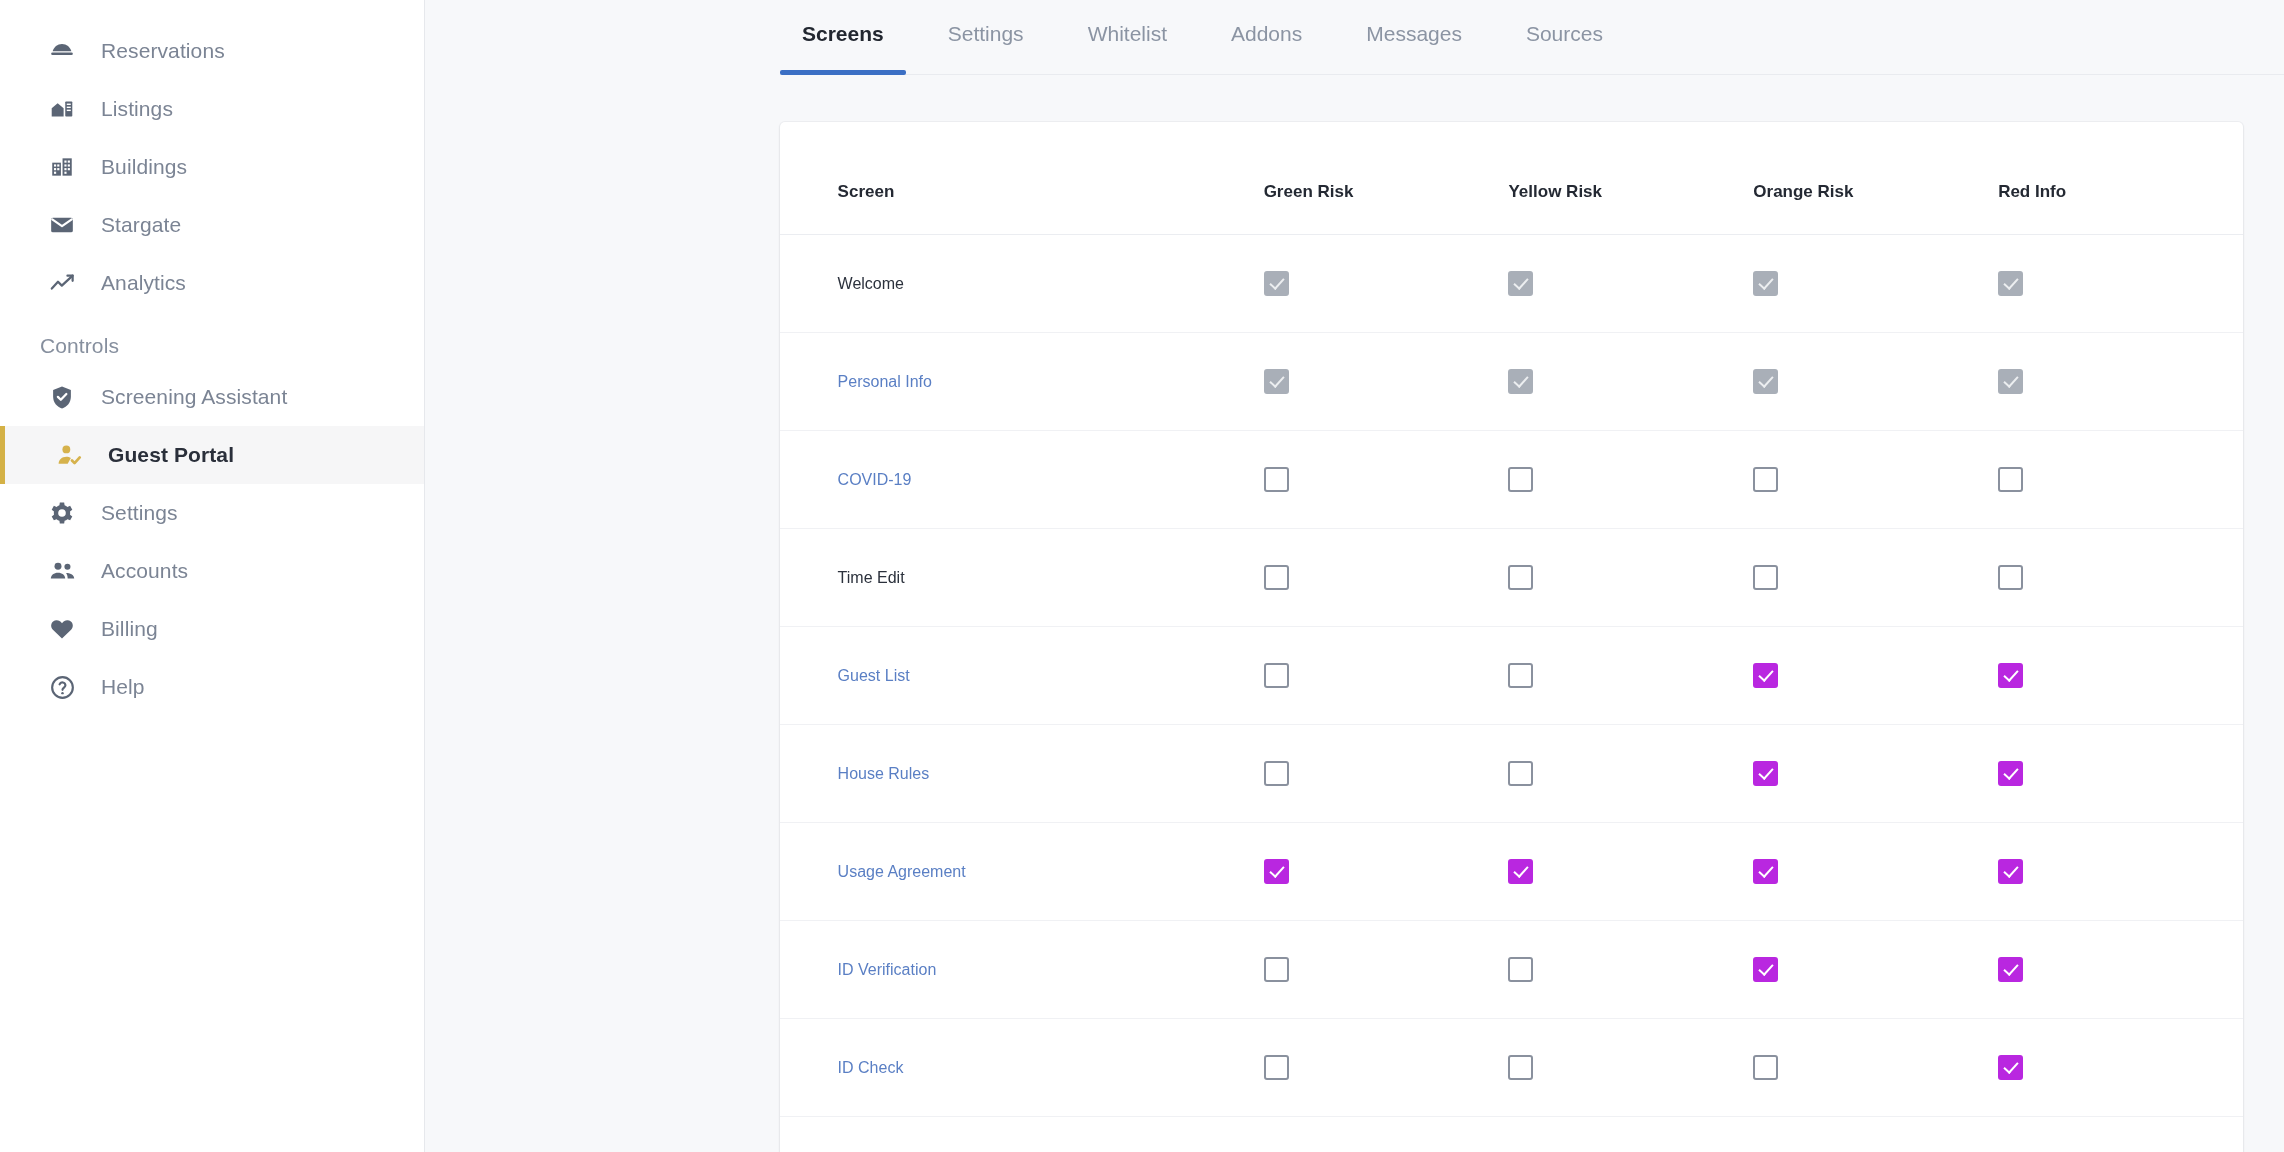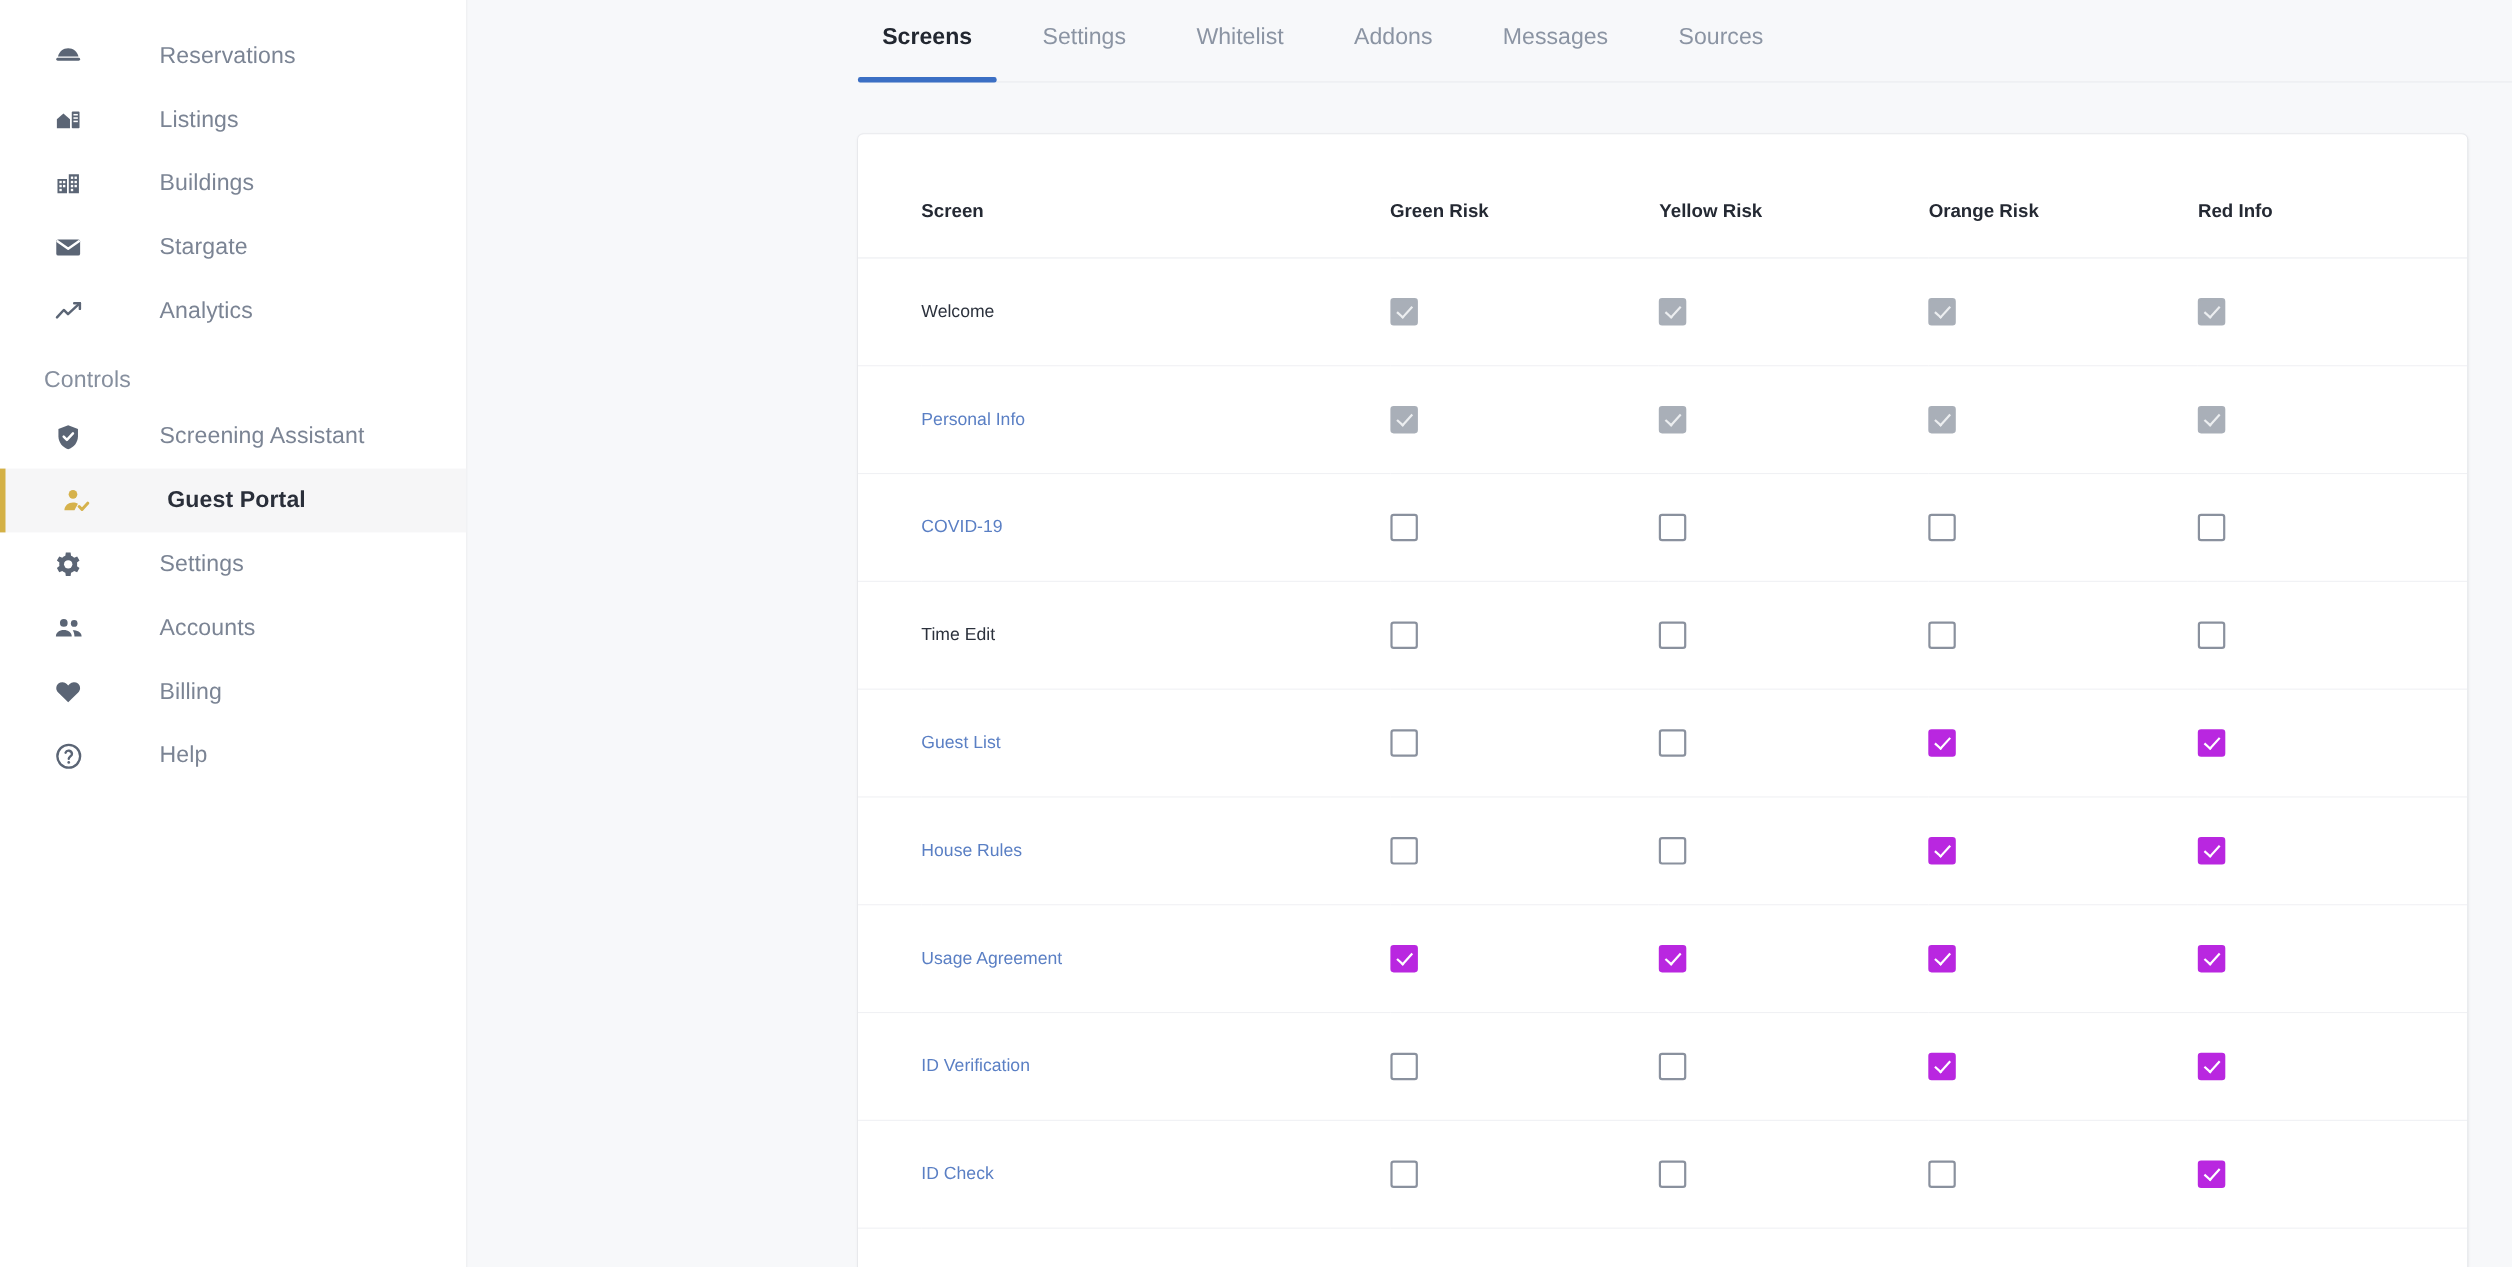--- a/index.html
+++ b/index.html
@@ -34,21 +34,20 @@
   }
 
   .nav-item {
     position: relative;
     display: flex;
     align-items: center;
     height: 58px;
     padding-left: 40px;
     cursor: pointer;
     border-left: 5px solid transparent;
-    gap: 44px;
   }
   .nav-item .nav-icon {
     width: 34px;
     height: 34px;
     flex: 0 0 34px;
     display: flex;
     align-items: center;
     justify-content: center;
     margin-right: 22px;
     color: #5b6575;

